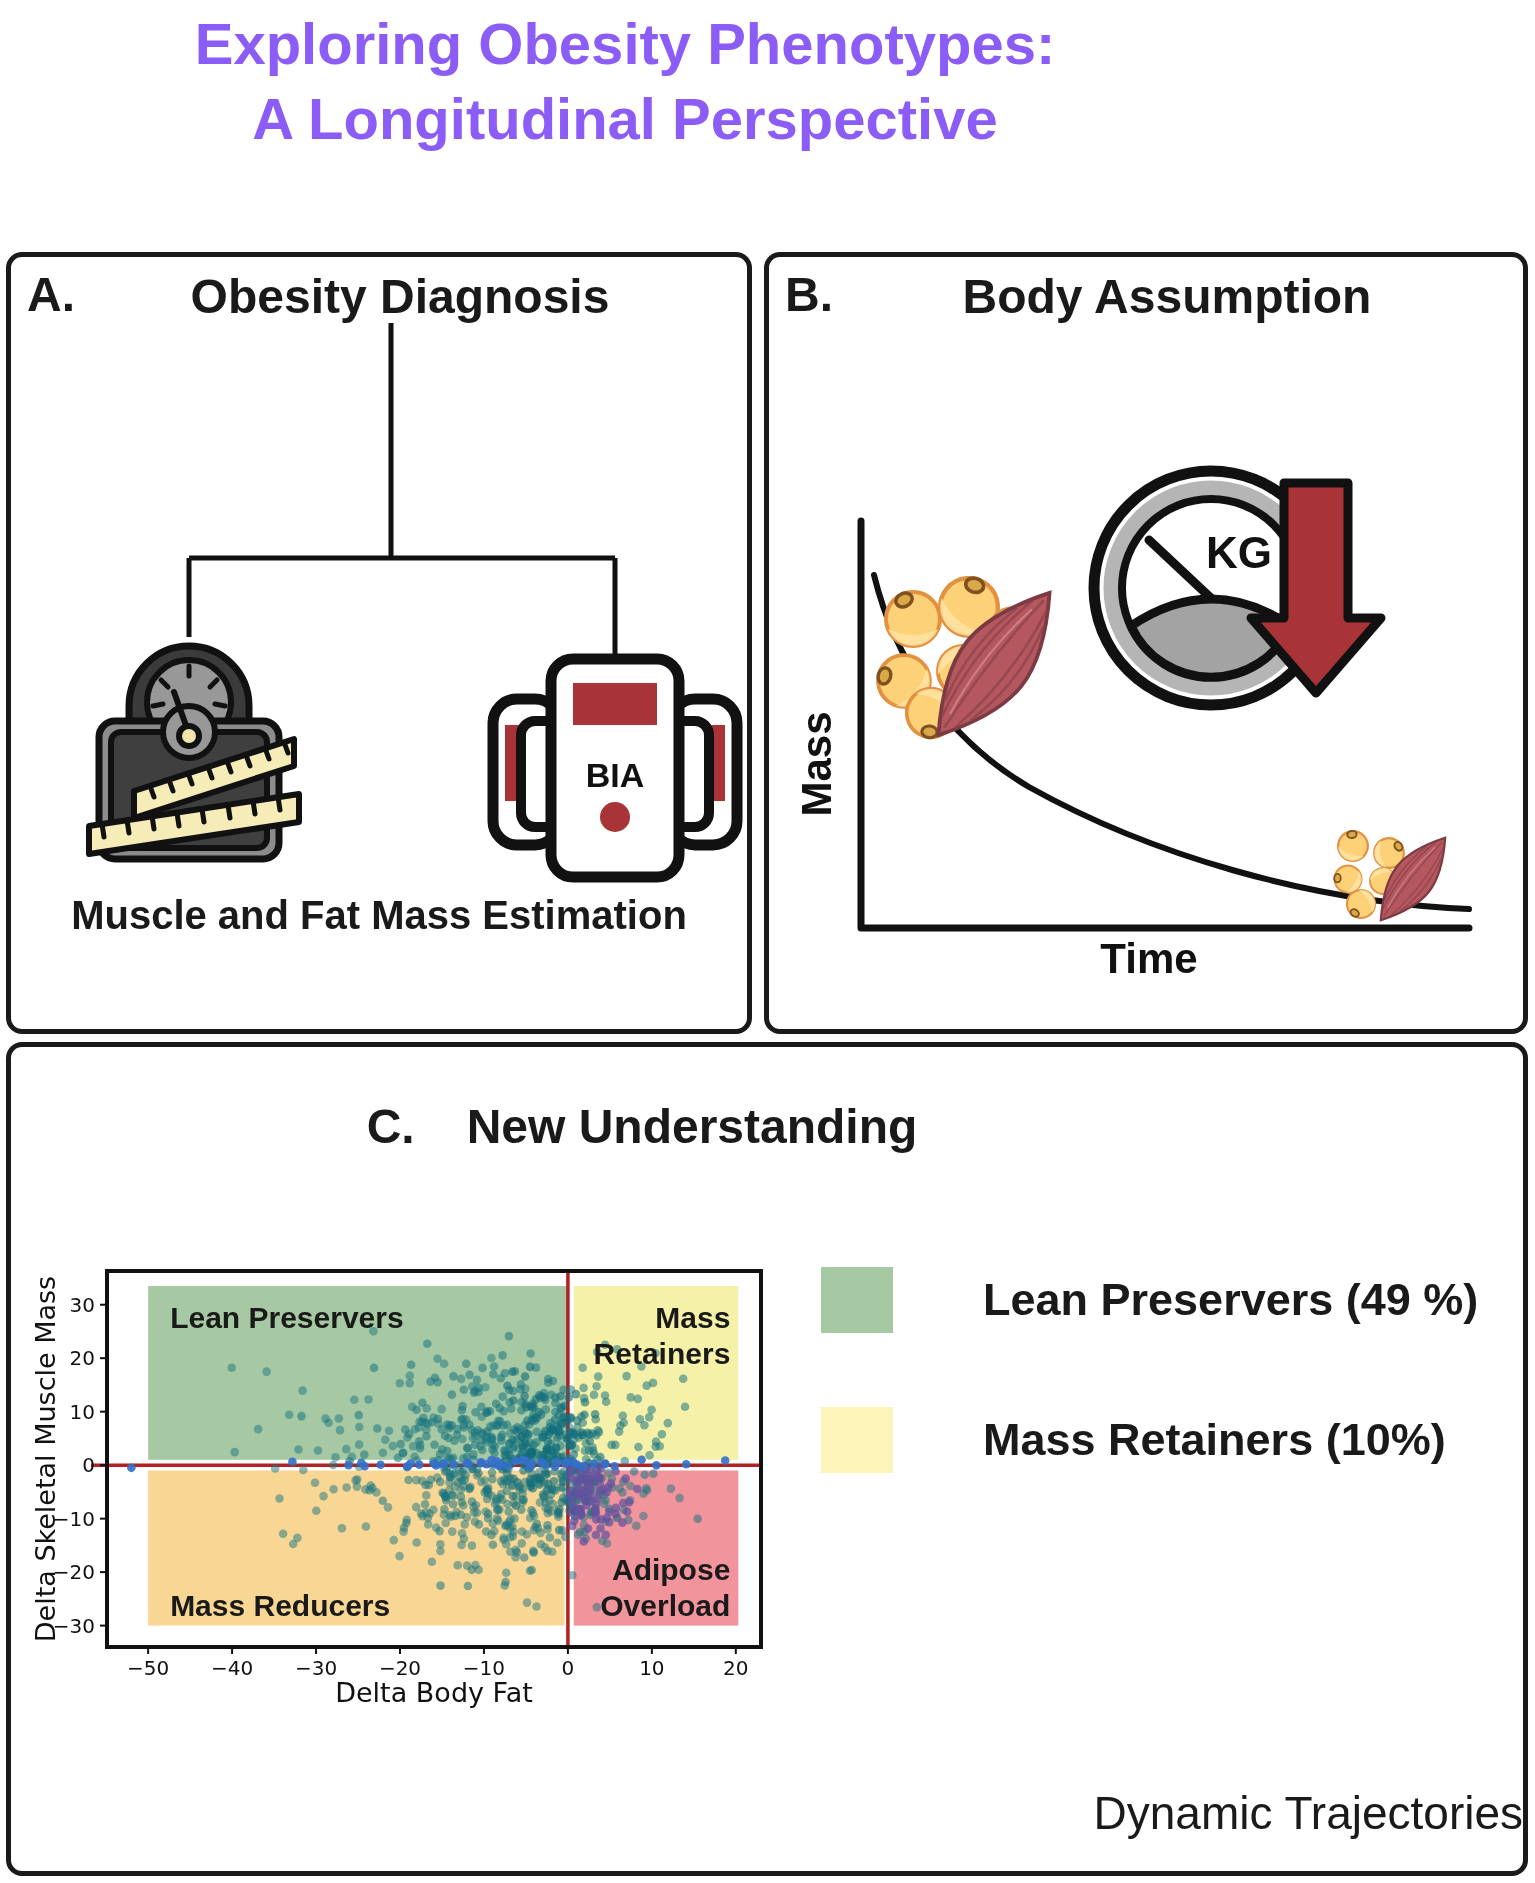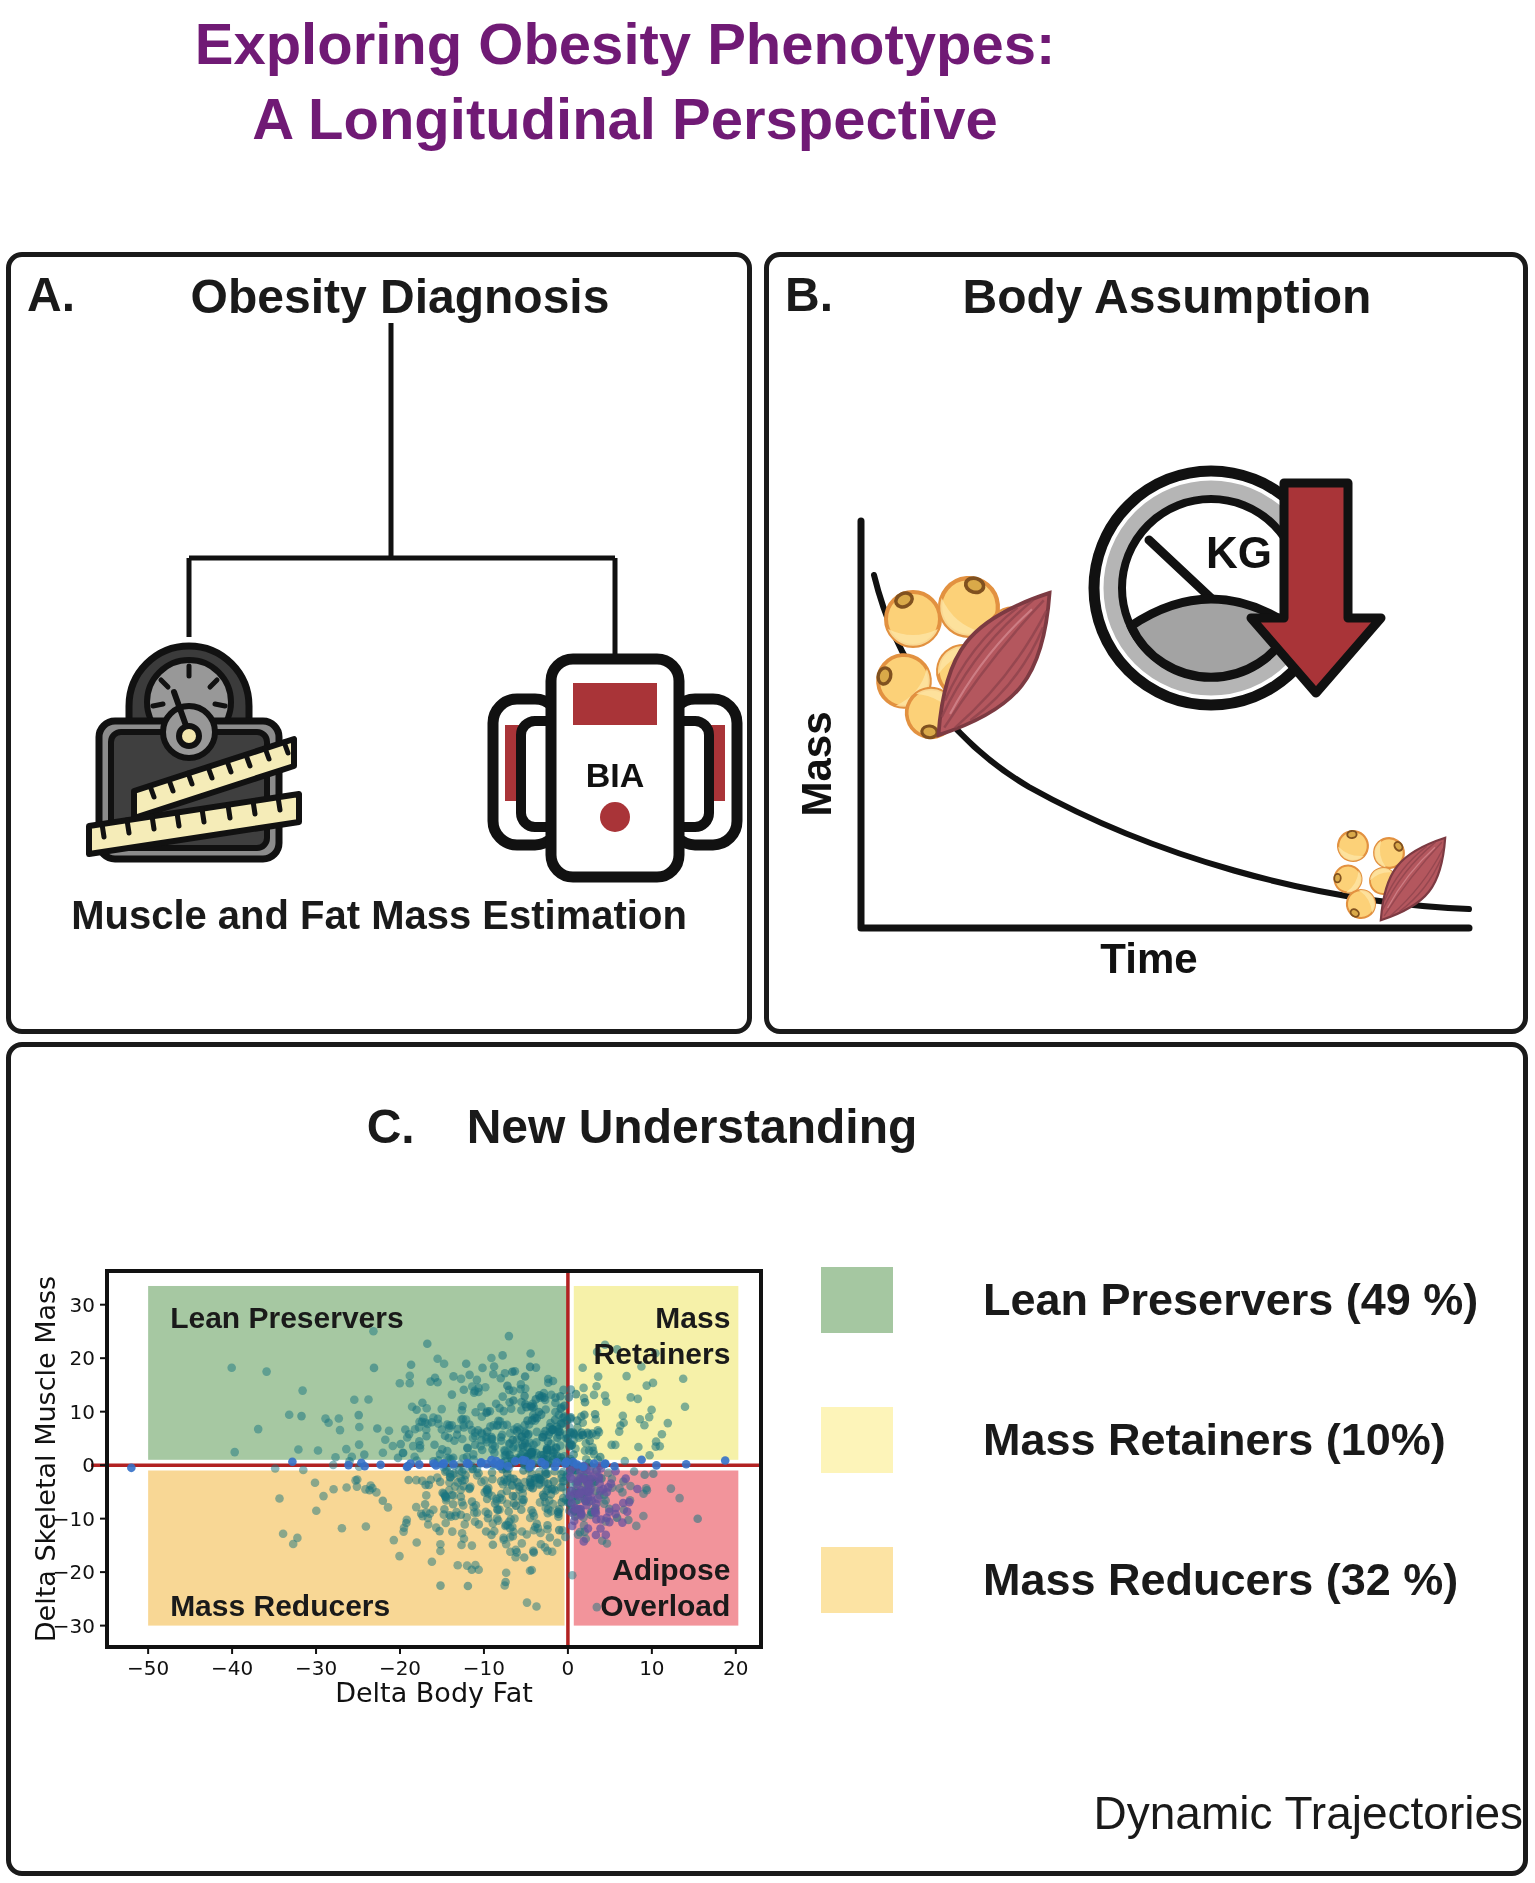--- a/index.html
+++ b/index.html
@@ -1,18 +1,18 @@
 <!DOCTYPE html>
 <html><head>
 <meta charset="utf-8">
 <style>
   html,body{margin:0;padding:0;background:#fff;}
   body{width:1535px;height:1883px;position:relative;font-family:"Liberation Sans",sans-serif;color:#1a1a1a;overflow:hidden;}
   .abs{position:absolute;}
-  .title-block{left:0;top:6px;width:1250px;text-align:center;font-weight:bold;font-size:58px;line-height:1.3;color:#701a75;}
+  .title-block{left:0;top:6px;width:1250px;text-align:center;font-weight:bold;font-size:58px;line-height:1.3;color:#8b5cf6;}
   .panel{position:absolute;border:5px solid #1a1a1a;border-radius:16px;background:#fff;box-sizing:border-box;}
   #panel-a{left:6px;top:252px;width:746px;height:782px;}
   #panel-b{left:764px;top:252px;width:764px;height:782px;}
   #panel-c{left:6px;top:1042px;width:1522px;height:834px;}
   .panel-label{position:absolute;left:16px;top:10px;font-size:48px;font-weight:bold;}
   .panel-title{position:absolute;left:0;top:12px;width:100%;text-align:center;font-size:48px;font-weight:bold;padding-left:21px;}
   .panel-svg{position:absolute;left:0;top:0;}
   .caption-a{position:absolute;left:0;top:636px;width:100%;text-align:center;font-size:40px;font-weight:bold;}
   .c-header{position:absolute;left:6px;top:52px;width:1250px;display:flex;justify-content:center;gap:52px;font-size:48px;font-weight:bold;}
   .legend{position:absolute;left:810px;top:220px;}
@@ -1177,20 +1177,16 @@
 
   <div class="legend">
     <div class="legend-row">
       <div class="swatch" style="background: rgb(165, 199, 161);"></div>
       <span>Lean Preservers (49 %)</span>
     </div>
     <div class="legend-row">
       <div class="swatch" style="background: rgb(253, 244, 185);"></div>
       <span>Mass Retainers (10%)</span>
     </div>
-    <div class="legend-row">
-      <div class="swatch" style="background: rgb(252, 227, 163);"></div>
-      <span>Mass Reducers (32 %)</span>
-    </div>
   </div>
 
   <div class="caption-c">Dynamic Trajectories</div>
 </div>
 
 </body></html>

